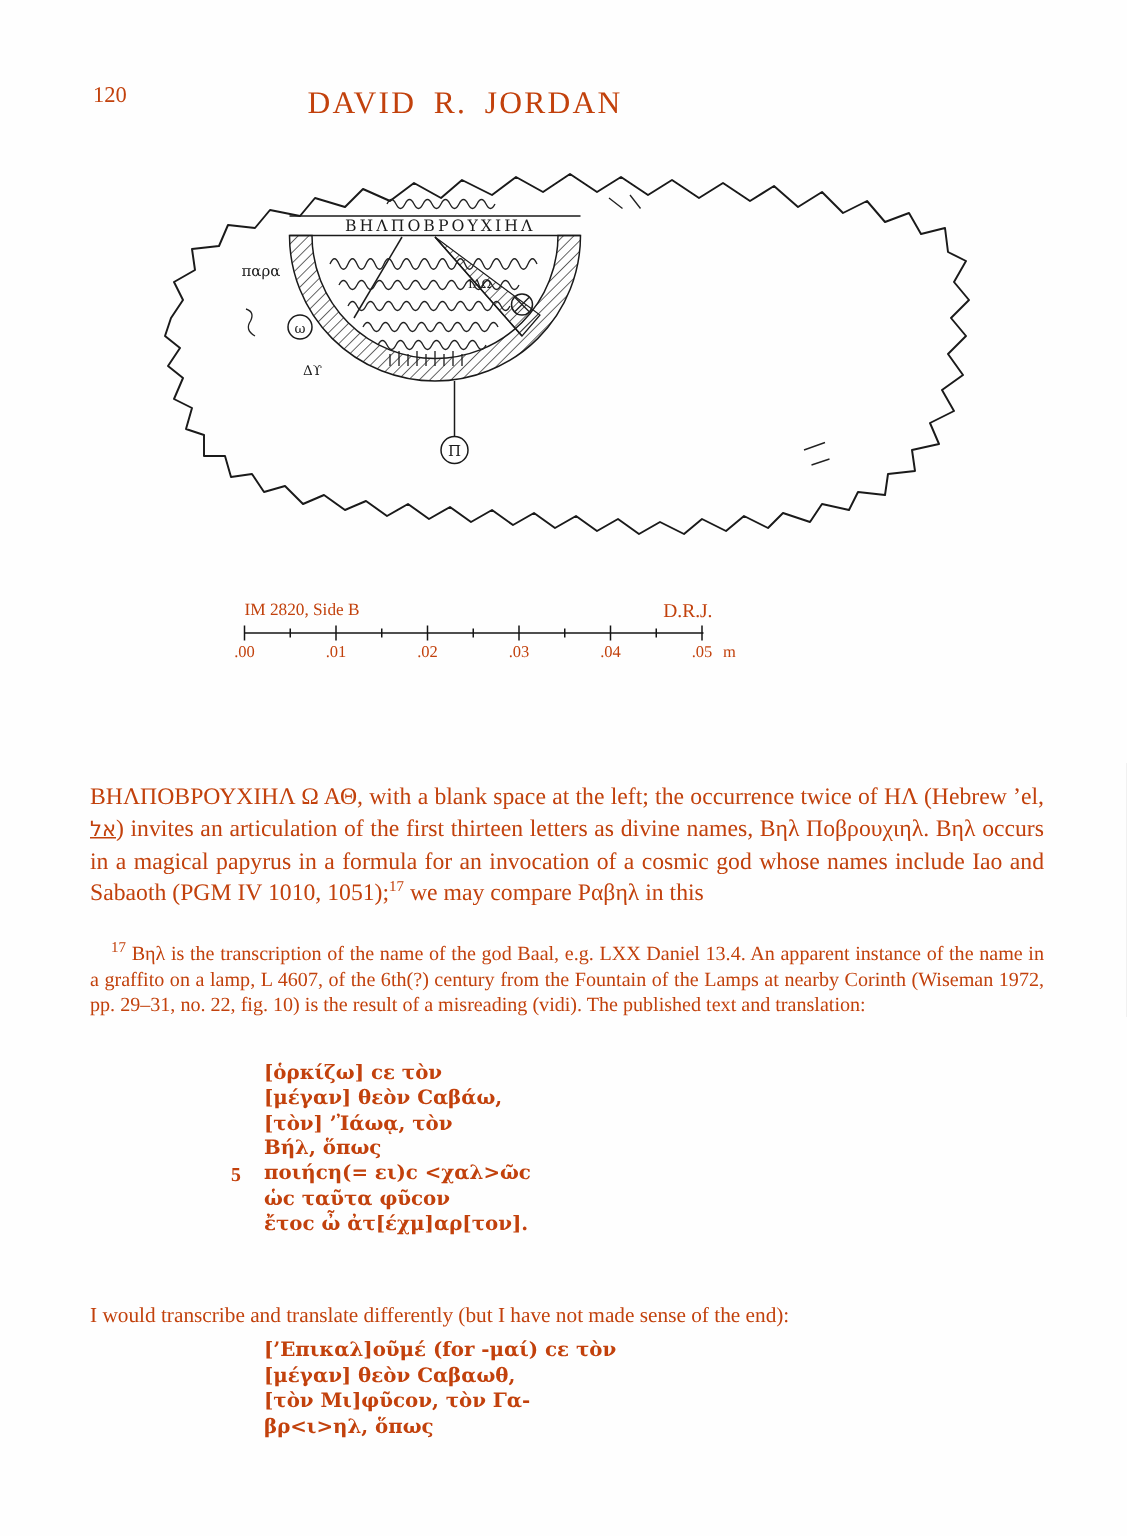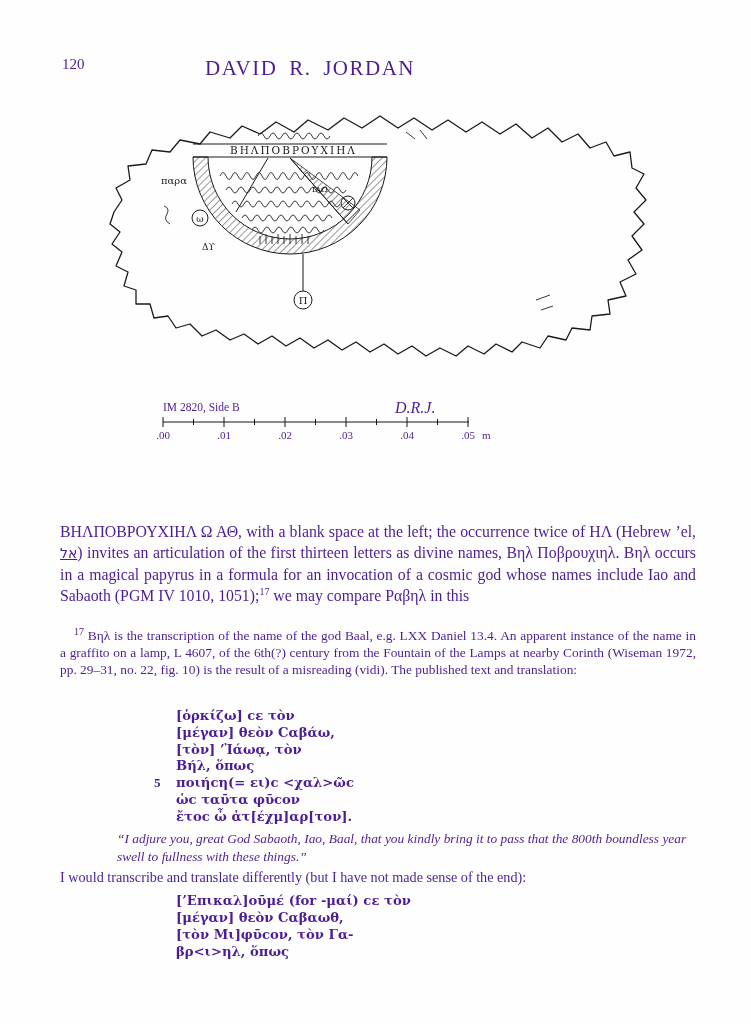--- a/index.html
+++ b/index.html
@@ -1,24 +1,24 @@
 <!DOCTYPE html>
 <html><head>
 <meta charset="utf-8">
 <style>
   html,body{margin:0;padding:0;background:#e8e8e8;}
   .page{position:relative;width:751px;height:1024px;margin:0 auto;background:#fefefe;
-        font-family:"Liberation Serif",serif;color:#4c1d95;overflow:hidden;}
+        font-family:"Liberation Serif",serif;color:#c2410c;overflow:hidden;}
   .abs{position:absolute;}
   .page-number{top:56px;left:62px;font-size:15px;}
   .running-head{top:56px;left:120px;width:380px;text-align:center;font-size:21px;
                 letter-spacing:1.5px;word-spacing:5px;}
   .tablet{top:92px;left:108px;}
   .scale-label-left{top:401px;left:163px;font-size:11.5px;}
-  .scale-label-right{top:399px;left:395px;width:80px;font-size:16px;font-style:italic;}
+  .scale-label-right{top:399px;left:395px;width:80px;text-align:right;font-size:13px;}
   .scale-bar{top:416px;left:162px;}
   .tick{top:429px;width:30px;text-align:center;font-size:11px;}
   .t0{left:148px}.t1{left:209px}.t2{left:270px}.t3{left:331px}.t4{left:392px}.t5{left:453px}
   .unit{top:429px;left:482px;font-size:11px;}
   .caption{top:479px;left:60px;width:636px;text-align:center;font-size:14px;}
   .sc{font-variant:small-caps;}
   .b{font-weight:bold;}
   .i{margin-top:28px;}
   .body-par{top:521px;left:60px;width:636px;font-size:15.8px;line-height:21px;text-align:justify;}
   .sup{vertical-align:super;font-size:10px;line-height:0;}
@@ -124,21 +124,20 @@
     <div class="gl">[μέγαν] θεὸν Cαβάω,</div>
     <div class="gl">[τὸν] ’Ἰάωᾳ, τὸν</div>
     <div class="gl">Βήλ, ὅπως</div>
     <div class="gl">
       <span class="vnum">5</span><span>ποιήcη(= ει)c &lt;χαλ&gt;ῶc</span>
     </div>
     <div class="gl">ὡc ταῦτα φῦcον</div>
     <div class="gl">ἔτοc ὦ ἀτ[έχμ]αρ[τον].</div>
   </div>
 
-  <div class="abs translation">“I adjure you, great God Sabaoth, Iao, Baal, that you kindly bring it to pass that the 800th boundless year swell to fullness with these things.”</div>
 
   <div class="abs transcribe">I would transcribe and translate differently (but I have not made sense of the end):</div>
 
   <div class="abs greek greek2">
     <div class="gl">[’Επικαλ]οῦμέ (for -μαί) cε τὸν</div>
     <div class="gl">[μέγαν] θεὸν Cαβαωθ,</div>
     <div class="gl">[τὸν Μι]φῦcον, τὸν Γα-</div>
     <div class="gl">βρ&lt;ι&gt;ηλ, ὅπως</div>
   </div>
 

